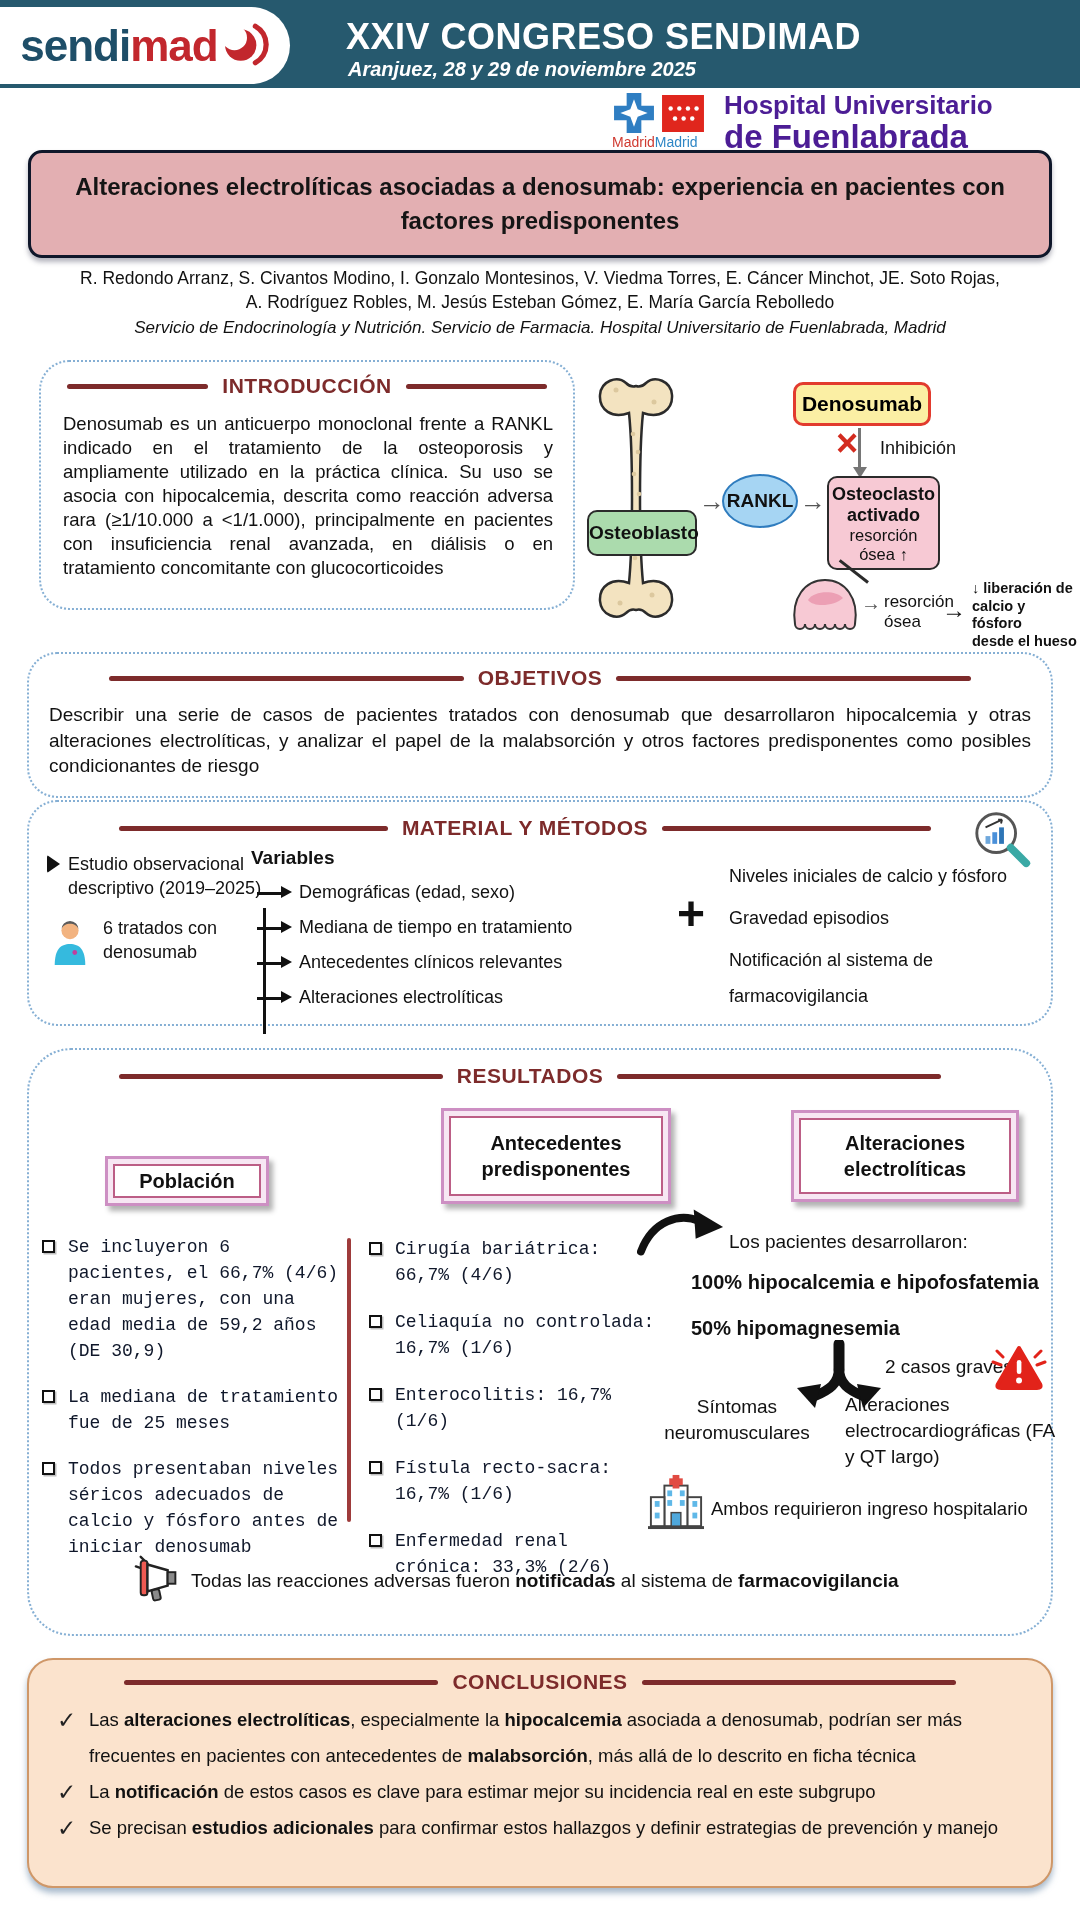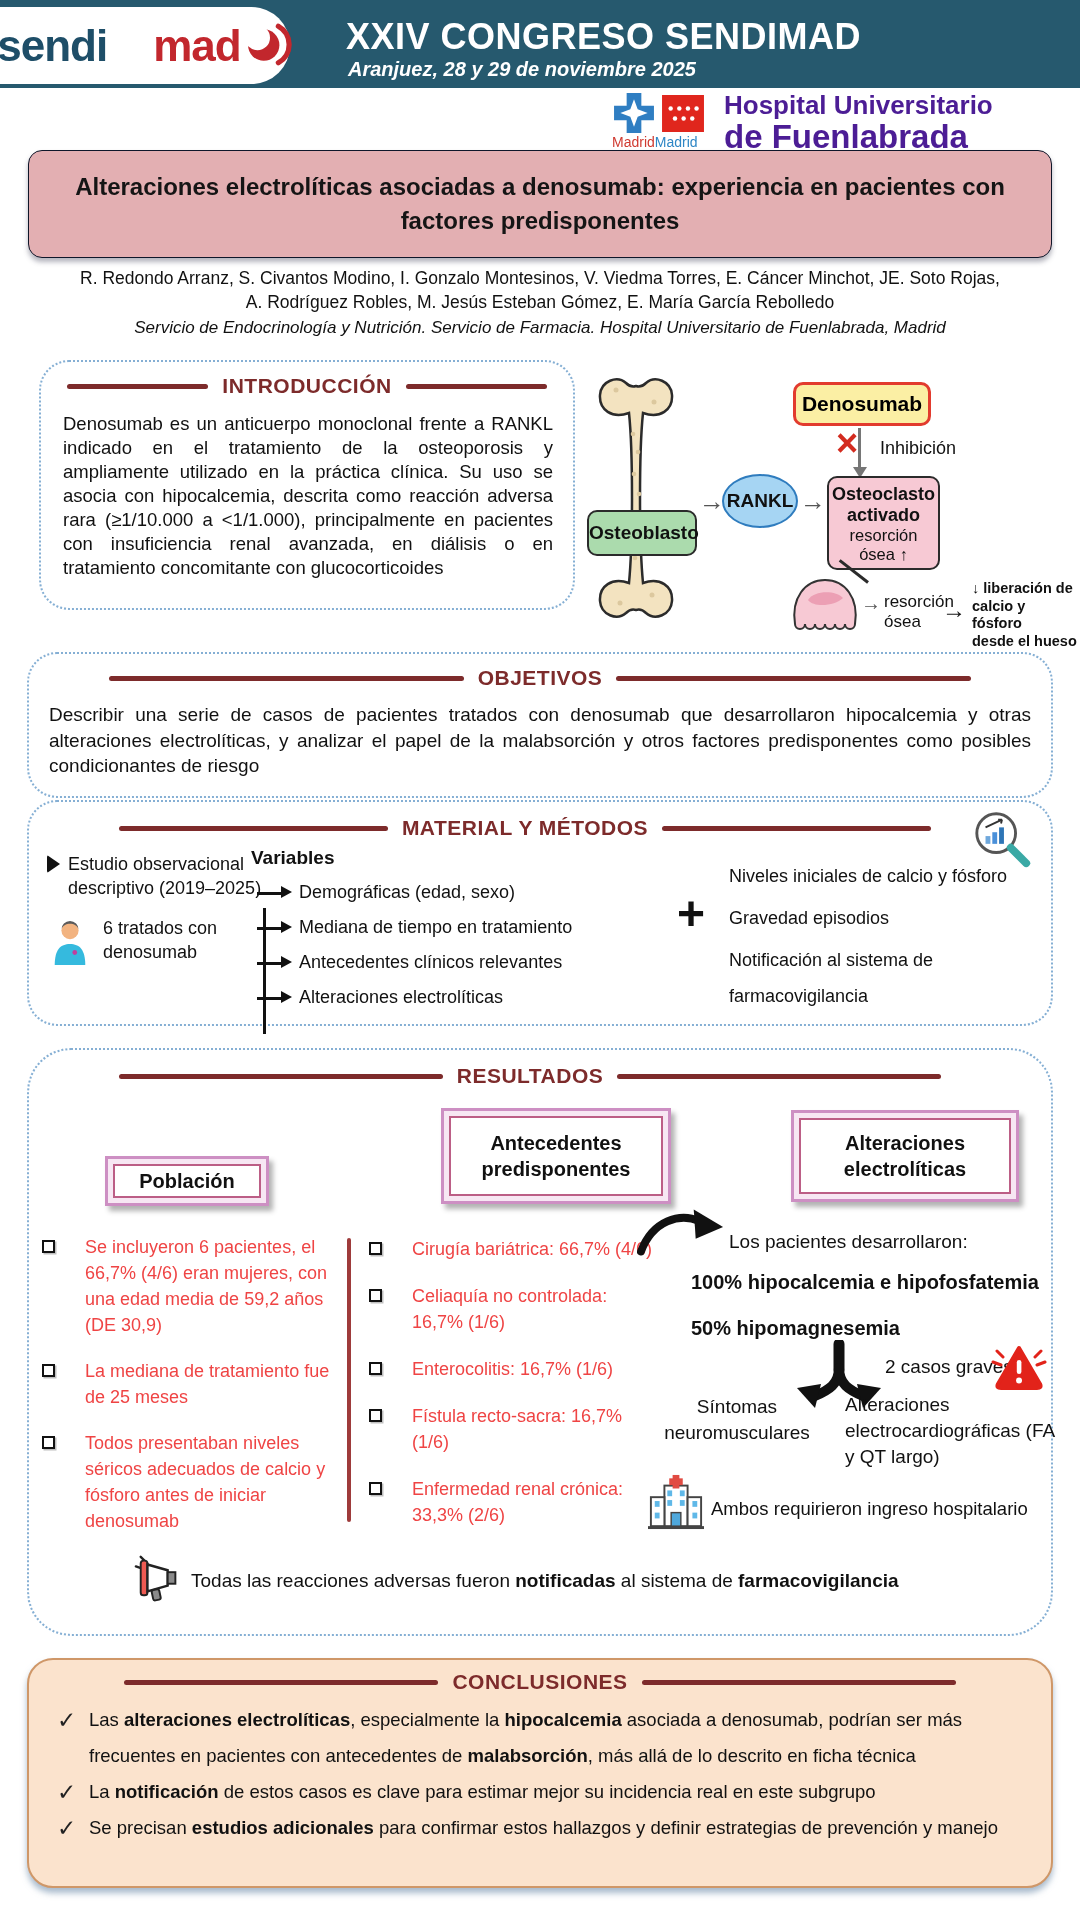--- a/index.html
+++ b/index.html
@@ -5,36 +5,36 @@
   * { margin:0; padding:0; box-sizing:border-box; }
   body { font-family:"Liberation Sans", sans-serif; background:#fff; }
   #poster { position:relative; width:1080px; height:1920px; background:#fff; overflow:hidden; }
 
   
   .top-banner { position:absolute; left:0; top:0; width:1080px; height:88px; background:#26596E; }
   .logo-pill { position:absolute; left:0; top:7px; width:290px; height:77px; background:#fff;
                border-radius:0 40px 40px 0; display:flex; align-items:center; justify-content:center; gap:6px; }
   .logo-text { font-size:44px; font-weight:bold; letter-spacing:-1px; }
   .logo-sendi { color:#1E4E68; }
-  .logo-mad { color:#C2272D;padding-left:46px; }
+  .logo-mad { color:#C2272D; }
   .congress-title { position:absolute; left:346px; top:16px; color:#fff; font-size:36px; font-weight:bold; letter-spacing:.5px; }
   .congress-sub { position:absolute; left:348px; top:58px; color:#fff; font-size:20px; font-weight:bold; font-style:italic; }
 
   
   .hosp { position:absolute; left:612px; top:92px; width:445px; height:58px; display:flex; align-items:flex-start; }
   .hosp-icons { position:relative; width:104px; height:58px; }
   .hosp-salud { position:absolute; left:0; top:42px; font-size:14px; }
   .hosp-salud .s1 { color:#D03A30; } .hosp-salud .s2 { color:#2E86C5; }
   .hosp-name { margin-left:8px; color:#4c1d95; font-weight:bold; line-height:1; }
   .hosp-name .l1 { font-size:26px; }
   .hosp-name .l2 { font-size:33px; margin-top:2px; }
 
   
   .title-box { position:absolute; left:28px; top:150px; width:1024px; height:108px; background:#E3AFB2;
-               border:1px solid #0f172a; border-radius:14px; box-shadow:0 4px 5px rgba(90,90,110,.45);
+               border:3px solid #0f172a; border-radius:14px; box-shadow:0 4px 5px rgba(90,90,110,.45);
                display:flex; align-items:center; justify-content:center; padding:0 40px; }
   .title-box h1 { font-size:24px; font-weight:bold; color:#151515; text-align:center; line-height:34px; }
   .authors { position:absolute; left:70px; top:266px; width:940px; text-align:center; font-size:17.5px; line-height:24px; color:#111; }
   .affiliation { position:absolute; left:70px; top:318px; width:940px; text-align:center; font-size:17px; font-style:italic; color:#111; }
 
   
   .sec-box { position:absolute; border:2px dotted #85AFD4; border-radius:30px; background:#fff; }
   .sec-head { display:flex; align-items:center; justify-content:center; gap:14px; width:100%; }
   .sec-rule { flex:1; height:5px; background:#7D2B2B; border-radius:3px; }
   .sec-title { font-size:21px; font-weight:bold; color:#7D2B2B; letter-spacing:.5px; white-space:nowrap; }
@@ -94,21 +94,21 @@
   #res-box { left:27px; top:1048px; width:1026px; height:588px; border-radius:44px; }
   #res-box .sec-head { padding:14px 110px 0 90px; }
   .res-hdr { position:absolute; background:#F7E7F3; border:3px solid #CD8FC3; padding:5px;
              box-shadow:4px 5px 5px rgba(0,0,0,.3); }
   .res-hdr-inner { background:#fff; border:2px solid #BC5E86; text-align:center; font-size:20px; font-weight:bold;
                    color:#111; padding:6px 10px; height:100%; display:flex; align-items:center; justify-content:center; line-height:26px; }
   #hdr-poblacion { left:76px; top:74px; width:164px; height:50px;margin-top:32px; }
   #hdr-antecedentes { left:412px; top:58px; width:230px; height:96px; }
   #hdr-alteraciones { left:762px; top:60px; width:228px; height:92px; }
   .blist { position:absolute; }
-  .bullet-item { display:flex; gap:30px; font-size:18px; line-height:26px; color:#ef4444; }
+  .bullet-item { display:flex; gap:13px; font-size:18px; line-height:26px; color:#0f172a;font-family:Liberation Mono, monospace; }
   .sq { flex:0 0 auto; width:13px; height:13px; border:2.5px solid #111; margin-top:6px; background:#fff;
         box-shadow:1.5px 1.5px 0 rgba(0,0,0,.25); }
   #res-col1 { left:13px; top:184px; width:302px; }
   #res-col1 .bullet-item { margin-bottom:20px; }
   #res-col2 { left:340px; top:186px; width:286px; }
   #res-col2 .bullet-item { margin-bottom:21px; }
   #res-divider { position:absolute; left:318px; top:188px; width:4px; height:284px; background:#9E3B3B; border-radius:2px; }
   .res3 { position:absolute; color:#111;text-align:right; }
   #res3-intro { left:700px; top:181px; font-size:19px; }
   #res3-d1 { left:662px; top:221px; font-size:20px; font-weight:bold; }

